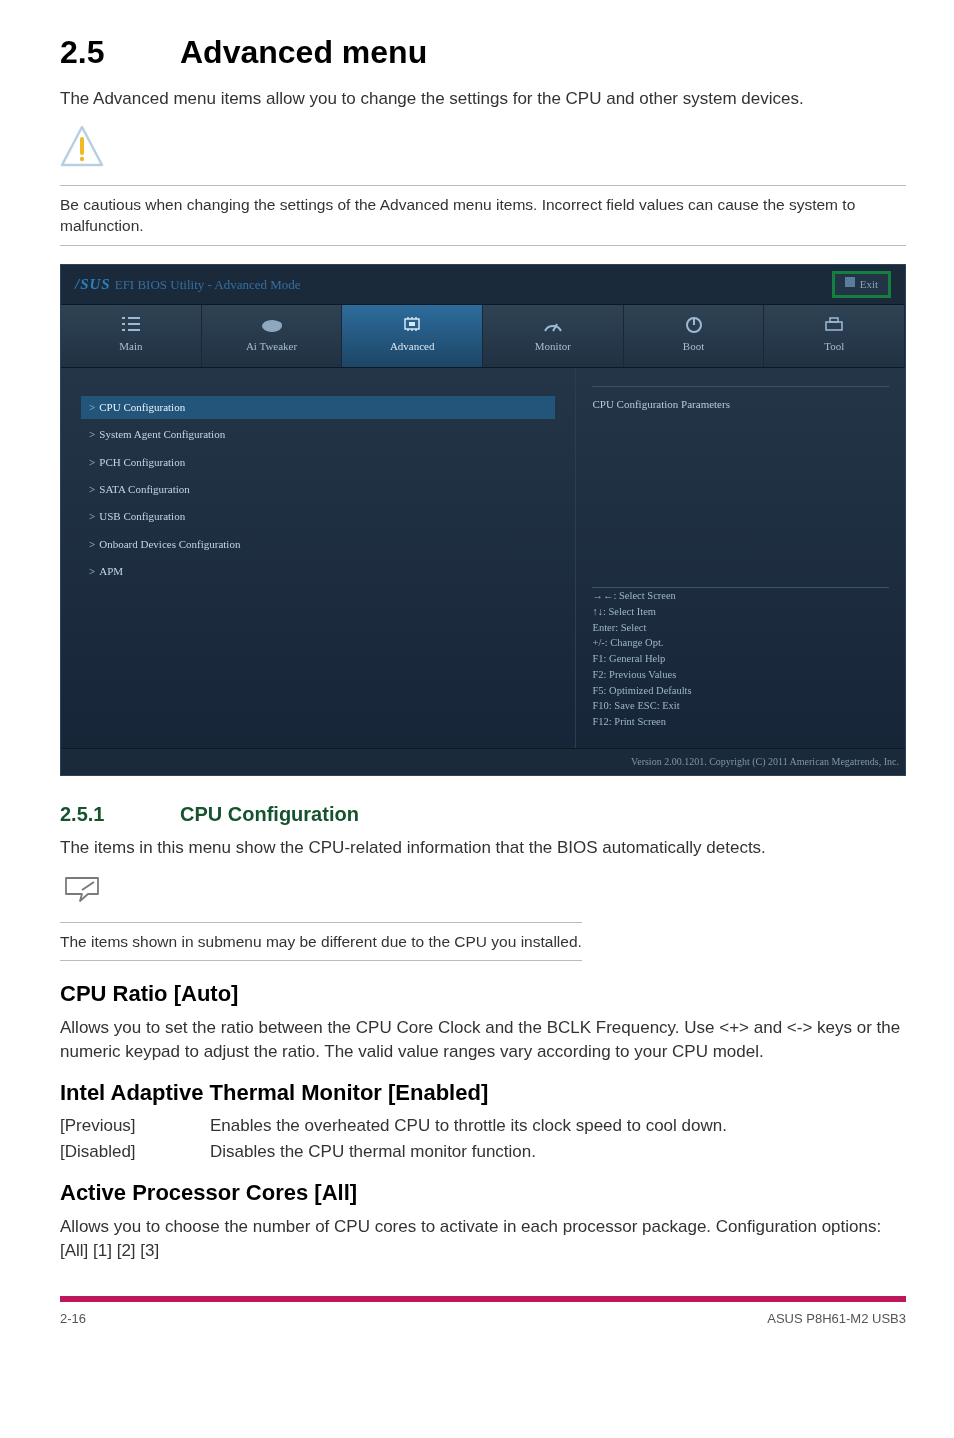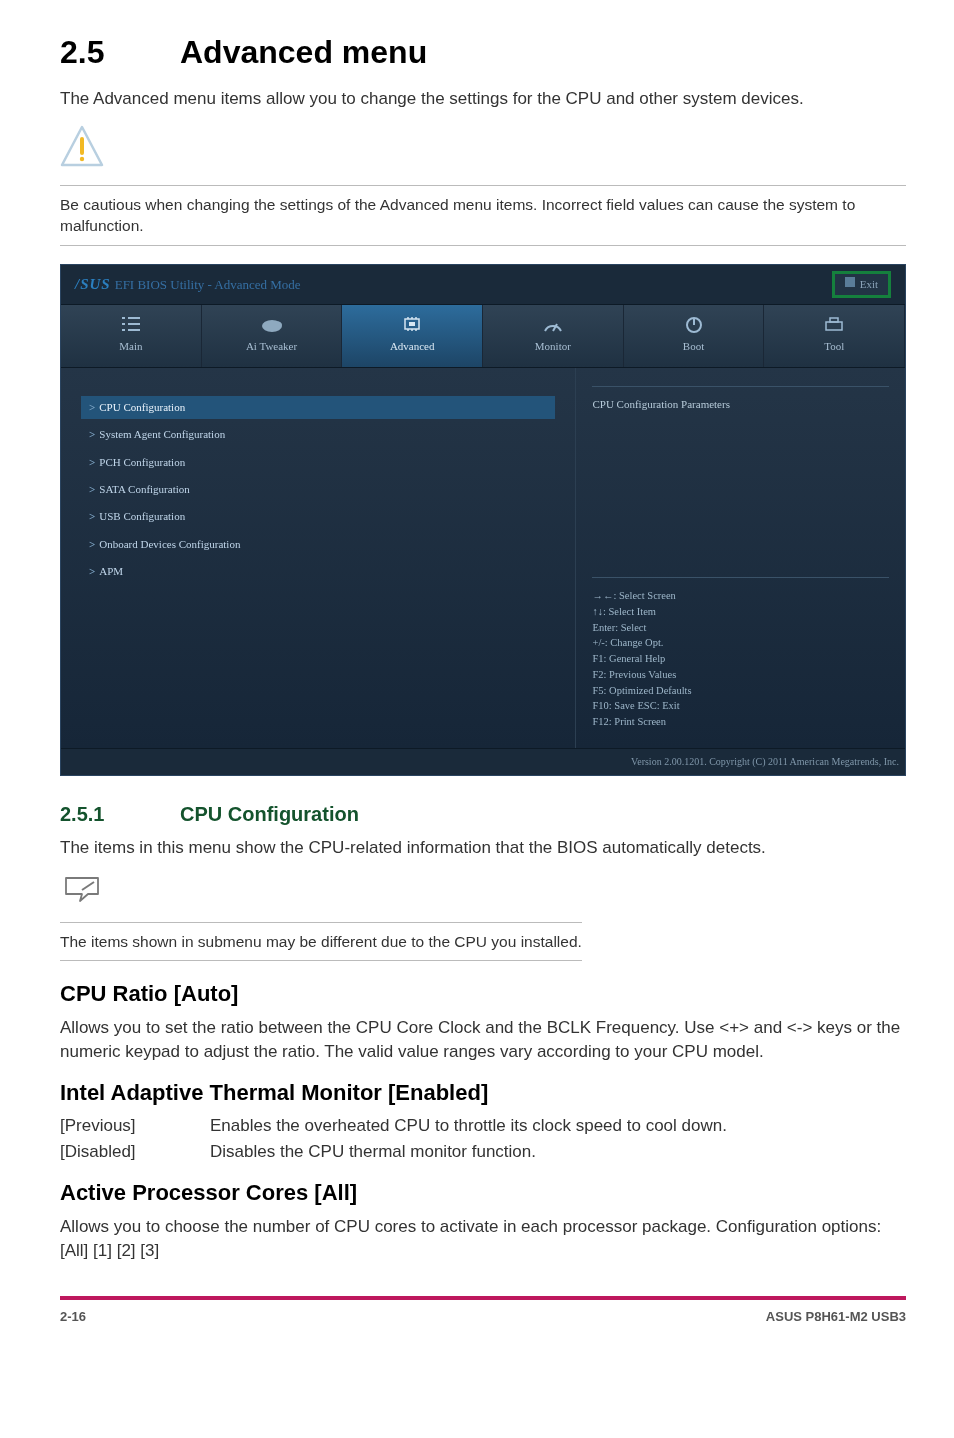--- a/index.html
+++ b/index.html
@@ -21,29 +21,29 @@
   .bios-tab { flex:1; text-align:center; padding:10px 4px 12px 4px; font-size:11px; color:#a8bed2; border-right:1px solid #1a2736; cursor:pointer; position:relative;}
   .bios-tab.active { background:linear-gradient(#2d6c9c,#1d4566); color:#dbe9f4;}
   .bios-tab .ticon { display:block; margin:0 auto 6px auto;}
   .bios-body { display:flex; min-height:380px; background:linear-gradient(#243547,#162638);}
   .bios-left { flex:1.6; padding:24px 20px; }
   .bios-right { flex:1; border-left:1px solid #2c3f52; padding:18px 16px; display:flex; flex-direction:column;justify-content:space-between;}
   .menu-item { font-size:11px; color:#c0d6ea; padding:4px 8px; margin:4px 0; cursor:pointer;}
   .menu-item .gt { color:#7fa6c6; margin-right:4px; font-weight:bold;}
   .menu-item.sel { background:#23547a; color:#e8f2fb;}
   .info-title { font-size:11px; color:#b6cad9; border-top:1px solid #3a5268; padding-top:10px; margin-bottom:20px;}
-  .key-hints { margin-top:auto; border-top:1px solid #3a5268; padding-top:10px; font-size:10.5px; color:#9db6c9; line-height:1.5;}
+  .key-hints { margin-top:auto; border-top:1px solid #3a5268; padding-top:0; font-size:10.5px; color:#9db6c9; line-height:1.5;}
   .bios-footer { text-align:right; font-size:10px; color:#7f96a9; padding:6px; background:#1a2a3a; border-top:1px solid #0d1a26;}
   
   h2.sub { font-size:20px; color:#14532d; font-weight:bold; margin:24px 0 8px 0;}
   h2.sub .num { display:inline-block; width:120px;}
   h3.blk { font-size:22px; font-weight:bold; color:#000; margin:14px 0 6px 0;}
   .optionrow { display:flex; margin:2px 0; font-size:17px;}
   .optionrow .key { width:150px;}
-  .page-footer { display:flex; justify-content:space-between; border-top:4px solid #be185d; margin-top:34px; padding-top:8px; font-size:13px; color:#555;font-weight:bold;}
+  .page-footer { display:flex; justify-content:space-between; border-top:6px solid #be185d; margin-top:34px; padding-top:8px; font-size:13px; color:#555;}
 </style>
 </head>
 <body>
 
 <h1 class="section-title">
   <span class="num">2.5</span><span>Advanced menu</span>
 </h1>
 
 <p class="body">The Advanced menu items allow you to change the settings for the CPU and other system devices.</p>
 

